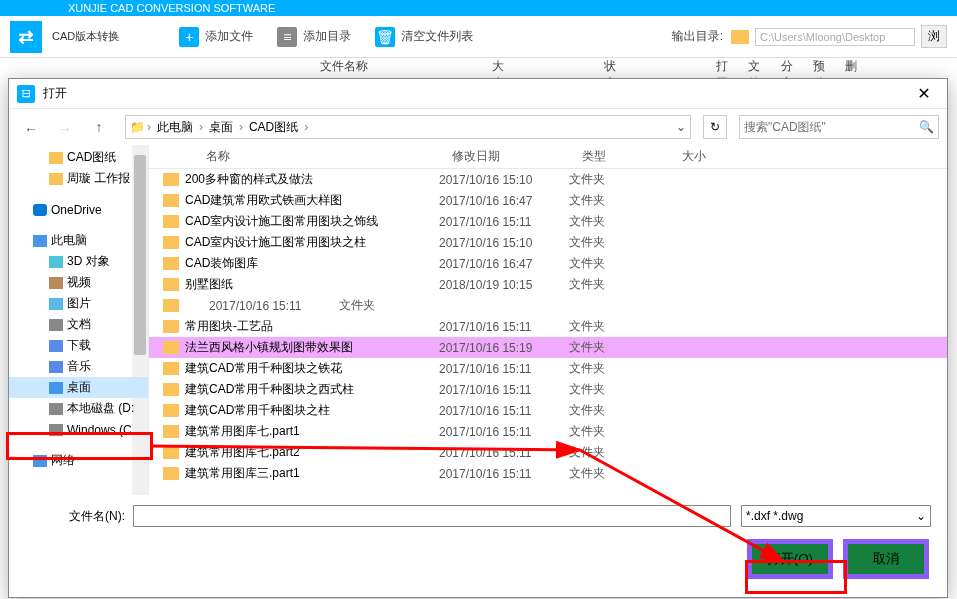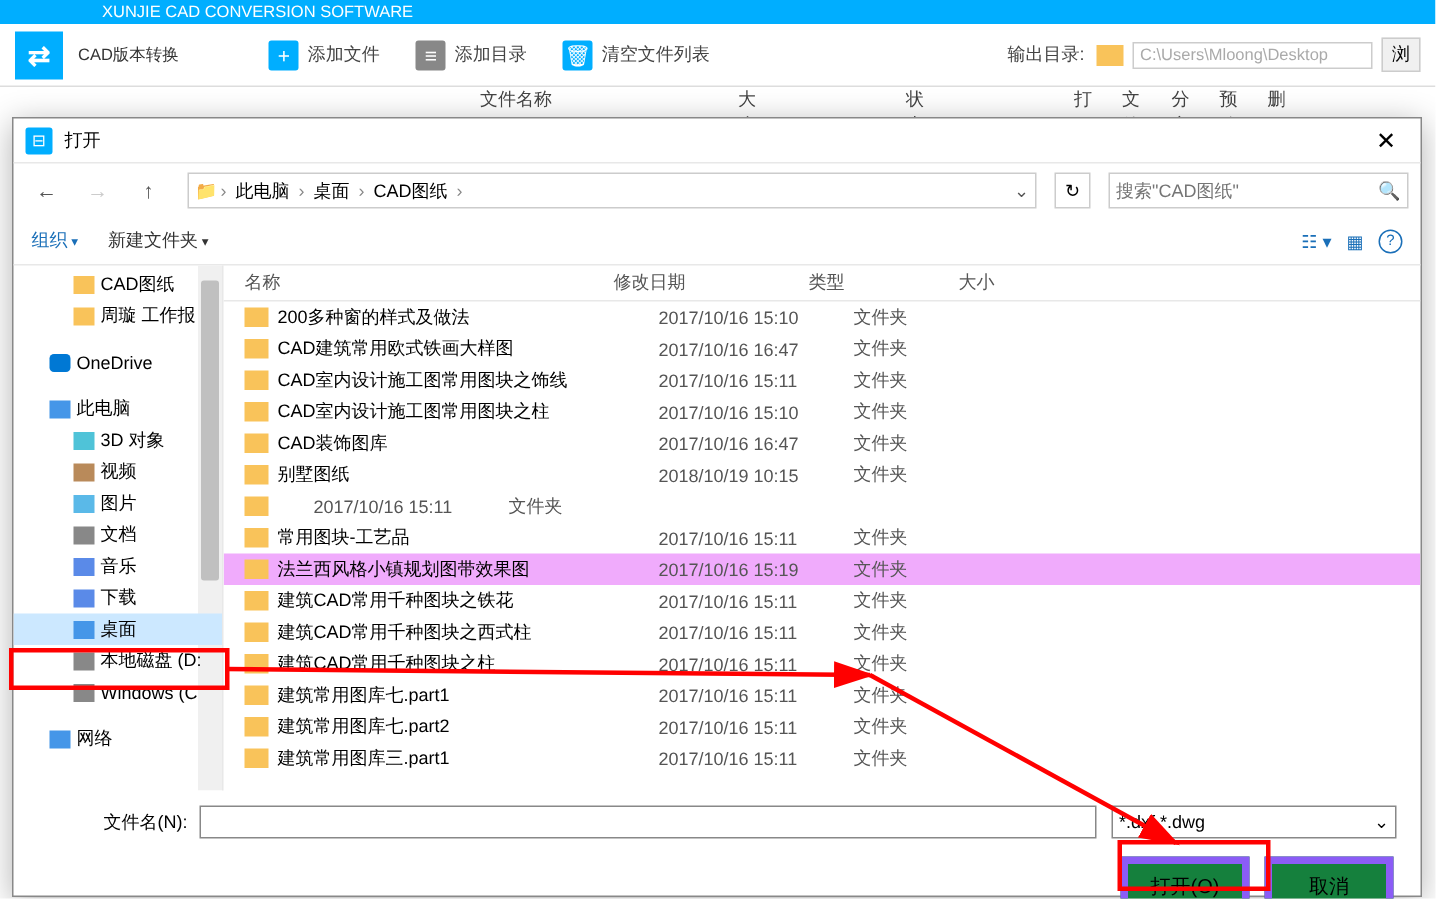--- a/index.html
+++ b/index.html
@@ -65,21 +65,21 @@
     .sb-icon.film { background: #b98a5a; }
     .sb-icon.pic { background: #5ab9e8; }
     .sb-icon.doc { background: #888; }
     .sb-icon.dl { background: #5a8ae8; }
     .sb-icon.music { background: #5a8ae8; }
     .sb-icon.desktop { background: #4596e8; }
     .scroll-track { position: absolute; right: 0; top: 0; width: 16px; height: 100%; background: #f0f0f0; }
     .scroll-thumb { position: absolute; right: 2px; width: 12px; background: #c0c0c0; border-radius: 2px; }
     
     .filelist { flex: 1; overflow: hidden; position: relative; }
-    .fl-header { height: 24px; display: flex; align-items: center; border-bottom: 1px solid #e8e8e8; color: #555; }
+    .fl-header { height: 24px; display: flex; align-items: center; border-bottom: 1px solid #e8e8e8; color: #555; padding-left: 43px; }
     .fl-col-name { width: 260px; padding-left: 14px; }
     .fl-col-date { width: 130px; }
     .fl-col-type { width: 100px; }
     .fl-col-size { width: 80px; }
     .fl-rows { overflow-y: auto; height: 326px; }
     .fl-row { height: 21px; display: flex; align-items: center; cursor: pointer; }
     .fl-row.selected { background: #f0abfc; }
     .fl-folder-icon { width: 16px; height: 13px; background: #f9c35a; margin: 0 6px 0 14px; display: inline-block; }
     .fl-name { width: 230px; overflow: hidden; white-space: nowrap; }
     .fl-date { width: 130px; color: #555; margin-left: 24px; }
@@ -158,29 +158,20 @@
       <span class="bc-sep">›</span>
       <span style="margin-left:auto;color:#555">⌄</span>
     </div>
     <div class="refresh-btn">↻</div>
     <div class="search-box">
       <input placeholder="搜索&quot;CAD图纸&quot;" style="">
       <span class="search-icon">🔍</span>
     </div>
   </div>
 
-  <div class="dlg-toolbar">
-    <span class="tool">组织</span>
-    <span class="tool" style="color:#333">新建文件夹</span>
-    <div class="view-icons">
-      <span class="view-icon">☷ ▾</span>
-      <span class="view-icon">▦</span>
-    </div>
-    <span class="help-icon">?</span>
-  </div>
 
   <div class="dlg-body">
     <div class="sidebar" id="sidebar">
       <div class="scroll-track">
         <div class="scroll-thumb" style="top:10px;height:200px"></div>
       </div>
     <div class="sb-item indent">
           <span class="sb-icon folder"></span>
           <span>CAD图纸</span>
         </div>
@@ -208,26 +199,26 @@
         </div>
         <div class="sb-item indent">
           <span class="sb-icon pic"></span>
           <span>图片</span>
         </div>
         <div class="sb-item indent">
           <span class="sb-icon doc"></span>
           <span>文档</span>
         </div>
         <div class="sb-item indent">
+          <span class="sb-icon dl"></span>
+          <span>下载</span>
+        </div>
+        <div class="sb-item indent">
           <span class="sb-icon music"></span>
           <span>音乐</span>
-        </div>
-        <div class="sb-item indent">
-          <span class="sb-icon dl"></span>
-          <span>下载</span>
         </div>
         <div class="sb-item indent selected">
           <span class="sb-icon desktop"></span>
           <span>桌面</span>
         </div>
         <div class="sb-item indent">
           <span class="sb-icon disk"></span>
           <span>本地磁盘 (D:</span>
         </div>
         <div class="sb-item indent">

